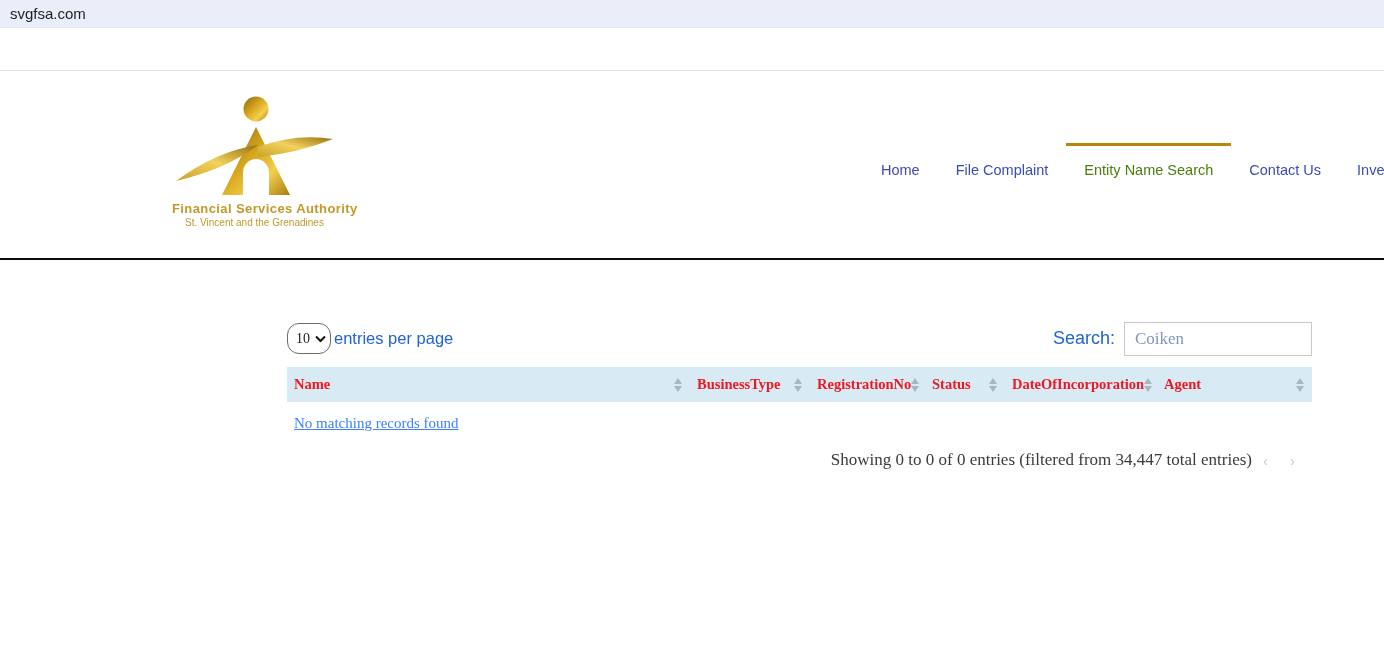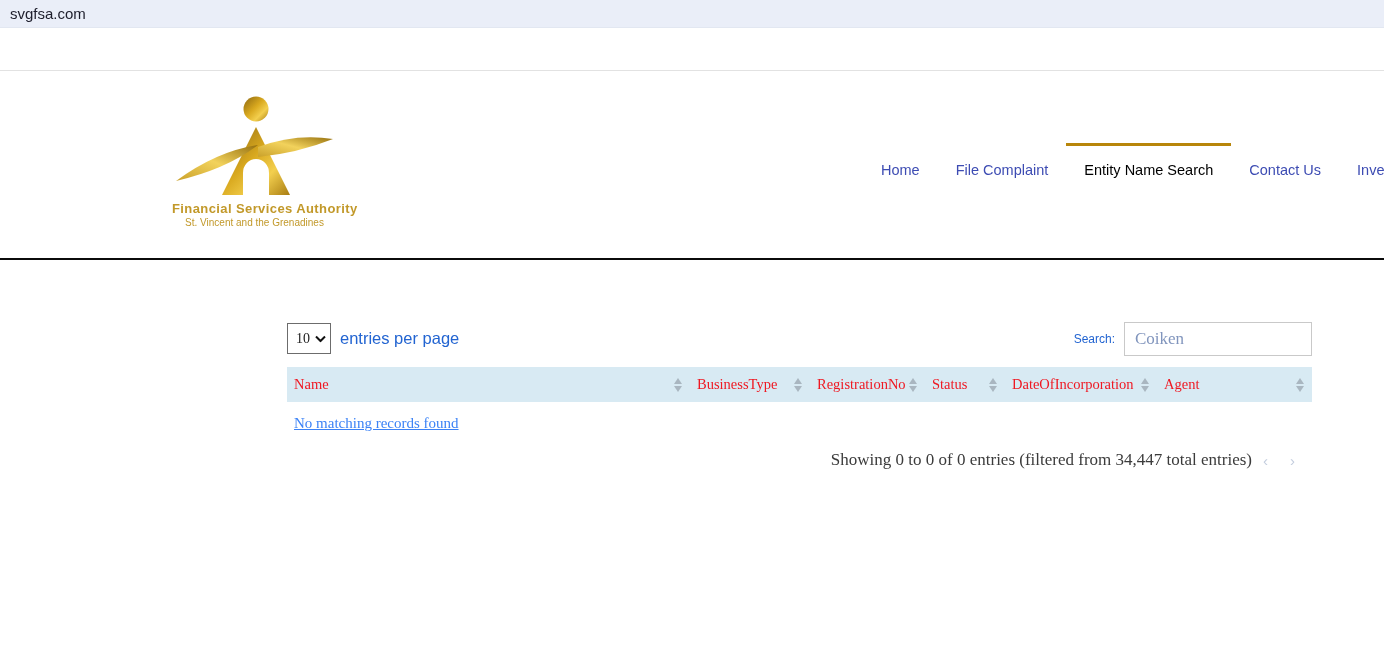--- a/index.html
+++ b/index.html
@@ -28,53 +28,53 @@
     font-size:13px; font-weight:bold; color:#c2992a; letter-spacing:0.4px;
     font-family:"Liberation Sans", sans-serif; margin-top:2px; white-space:nowrap;
   }
   .logo-line2 { font-size:10px; color:#c2992a; margin-top:1px; white-space:nowrap; }
 
   .main-nav { position:absolute; left:863px; top:72px; display:flex; }
   .nav-item {
     border-top:3px solid transparent; padding:16px 18px 14px 18px;
     font-size:14.5px; color:#3d4cb3; cursor:pointer; white-space:nowrap;
   }
-  .nav-item.active { color:#000000; border-top-color:#b8860b; }
+  .nav-item.active { color:#4d7c0f; border-top-color:#b8860b; }
 
   
   .controls {
     position:absolute; top:321px; left:287px; width:1025px; height:35px;
     display:flex; justify-content:space-between; align-items:center;
   }
   .entries-group { display:flex; align-items:center; }
   .select-wrap { position:relative; display:inline-block; }
   select.entries-select {
     appearance:none; -webkit-appearance:none; -moz-appearance:none;
     width:44px; height:31px; background:#ffffff;
-    border:1px solid #6c6c6c; border-radius:0;
+    border:1px solid #6c6c6c; border-radius:12px;
     font-family:"Liberation Serif", serif; font-size:14px; color:#222;
     padding:0 16px 0 8px; font-variant-numeric:oldstyle-nums;
   }
   .select-chevron { position:absolute; right:5px; top:50%; transform:translateY(-50%); pointer-events:none; line-height:0; }
-  .entries-label { margin-left:9px; color:#2264d1; font-size:16.5px; font-weight:500; }
+  .entries-label { margin-left:3px; color:#2264d1; font-size:16.5px; font-weight:500; }
 
   .search-group { display:flex; align-items:center; }
-  .search-label { color:#2264d1; font-size:12px; font-weight:500; margin-right:9px; }
+  .search-label { color:#2264d1; font-size:18px; font-weight:500; margin-right:9px; }
   input.search-input {
     width:188px; height:34px; border:1px solid #c9c9c9; background:#fff;
     font-family:"Liberation Serif", serif; font-size:17px; color:#8195bd;
     padding:0 10px; outline:none;
   }
 
   .entity-table { position:absolute; top:367px; left:287px; width:1025px; }
   .thead-row { display:flex; height:35px; background:#d8eaf3; align-items:center; }
   .th {
     display:flex; justify-content:space-between; align-items:center;
     height:100%; padding:0 8px 0 7px; cursor:pointer;
-    font-family:"Liberation Serif", serif; font-weight:normal;
+    font-family:"Liberation Serif", serif; font-weight:bold;
     font-size:14.5px; color:#ef1822;
   }
   .th-name   { width:403px; }
   .th-regno  { width:115px; }
   .th-btype  { width:120px; }
   .th-status { width:80px;  }
   .th-doi    { width:152px; }
   .th-agent  { width:155px; }
   .sort-icon { display:flex; flex-direction:column; align-items:center; line-height:0; }
   .tri-up    { width:0; height:0; border-left:4px solid transparent; border-right:4px solid transparent; border-bottom:6px solid #a9b6c0; }

